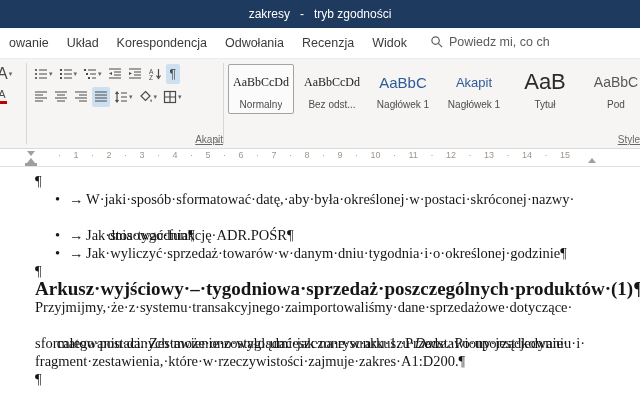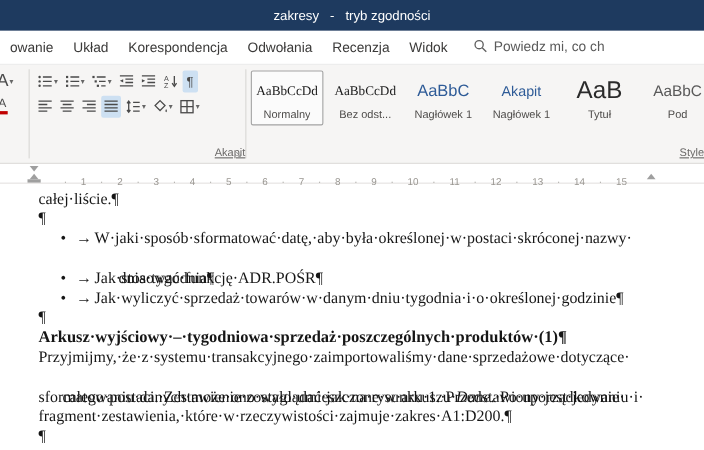--- a/index.html
+++ b/index.html
@@ -44,35 +44,35 @@
   .style-sample { flex:1; display:flex; align-items:center; justify-content:center; white-space:nowrap; }
   .style-name { font-size:10px; color:#4e4c4a; white-space:nowrap; overflow:hidden; max-width:64px; }
   .s-norm { font-family:"Liberation Serif", serif; font-size:12px; color:#1a1a1a; }
   .s-h1 { font-size:15px; color:#2e5b97; }
   .s-h2 { font-size:13px; color:#2e5b97; }
   .s-title { font-size:22px; color:#2b2b2b; }
   .s-sub { font-size:14px; color:#595959; }
 
   
   .ruler { height:18px; background:#fff; border-bottom:1px solid #e4e2e0; position:relative; flex:0 0 auto; }
-  .ruler-marks { position:absolute; left:58px; top:11px; font-size:9px; color:#9a9792;
+  .ruler-marks { position:absolute; left:58px; top:1px; font-size:9px; color:#9a9792;
                  white-space:pre; word-spacing:10px; }
   .ind-down { position:absolute; left:27px; top:2px; width:0; height:0;
               border-left:4px solid transparent; border-right:4px solid transparent; border-top:5px solid #9f9f9f; }
   .ind-up { position:absolute; left:27px; top:9px; width:0; height:0;
             border-left:4px solid transparent; border-right:4px solid transparent; border-bottom:5px solid #9f9f9f; }
   .ind-sq { position:absolute; left:25px; top:14px; width:12px; height:3px; background:#9f9f9f; }
   .right-ind { position:absolute; left:588px; top:9px; width:0; height:0;
                border-left:4px solid transparent; border-right:4px solid transparent; border-bottom:5px solid #9f9f9f; }
 
   
   .page { flex:1; background:#fff; padding:5px 0 0 35px;
           font-family:"Liberation Serif", serif; font-size:14.5px; color:#161616; }
   .dline { height:18px; line-height:18px; white-space:pre; }
-  .heading { font-weight:bold; font-size:15px; }
+  .heading { font-weight:bold; font-size:19px; }
   .bullet { display:flex; }
   .bullet .bmark { width:14px; margin-left:20px; }
   .bullet .tabarrow { width:17px; color:#222; }
   .bullet-cont { padding-left:51px; }
   .it { font-style:italic; }
 </style>
 </head>
 <body>
 
 <div class="window">
@@ -285,21 +285,20 @@
 
   <div class="ruler">
     <span class="ind-down"></span>
     <span class="ind-up"></span>
     <span class="ind-sq"></span>
     <span class="right-ind"></span>
     <span class="ruler-marks">· 1 · 2 · 3 · 4 · 5 · 6 · 7 · 8 · 9 · 10 · 11 · 12 · 13 · 14 · 15</span>
   </div>
 
   <div class="page">
-    <div class="dline">całej·liście.¶</div>
     <div class="dline">¶</div>
 
     <div class="dline bullet">
       <span class="bmark">•</span>
       <span class="tabarrow">→</span>
       <span>W·jaki·sposób·sformatować·datę,·aby·była·określonej·w·postaci·skróconej·nazwy·</span>
     </div>
     <div class="dline bullet-cont">
       <span>dnia·tygodnia¶</span>
     </div>

